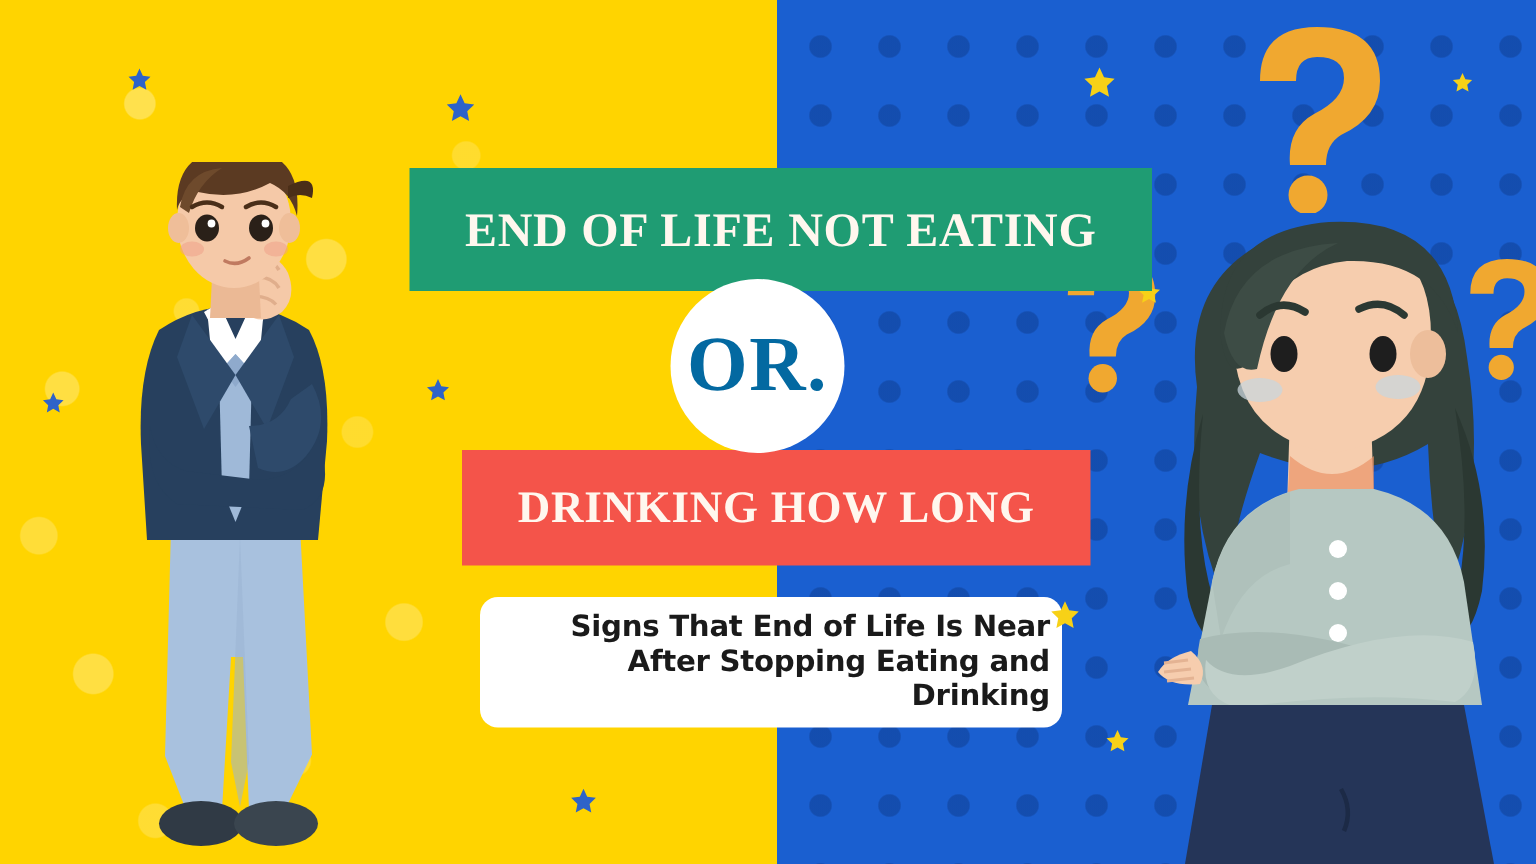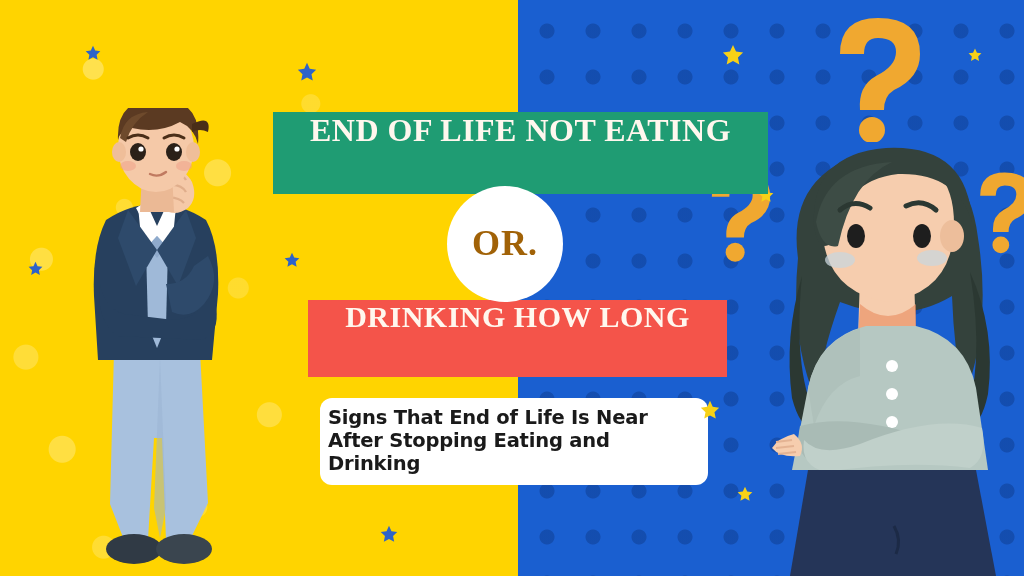--- a/index.html
+++ b/index.html
@@ -51,21 +51,21 @@
   .char { position:absolute; }
 
   
   .qmark { position:absolute; color:#F0A830; font-weight:700; line-height:1;
            font-family:"DejaVu Sans", sans-serif; }
   .star { position:absolute; }
 
   
   .banner {
     position:absolute;
-    display:flex; align-items:flex-start; justify-content:center;
+    display:flex; align-items:center; justify-content:center;
     color:#FFF7EE;
     font-family:"Liberation Serif", serif;
     font-weight:700;
     letter-spacing:0.5px;
     white-space:nowrap;
   }
   .banner-green {
     left:273px; top:112px; width:495px; height:82px;
     background:#1F9C73;
     font-size:32px;
@@ -81,34 +81,34 @@
     position:absolute;
     left:447px; top:186px; width:116px; height:116px;
     background:#FFFFFF;
     border-radius:50%;
     display:flex; align-items:center; justify-content:center;
     z-index:6;
   }
   .or-circle span {
     font-family:"Liberation Serif", serif;
     font-weight:700;
-    font-size:36px;
-    color:#a16207;
+    font-size:52px;
+    color:#0369a1;
     letter-spacing:1px;
     transform:translateY(-1px);
   }
 
   
   .caption-box {
     position:absolute;
     left:320px; top:398px; width:388px; height:87px;
     background:#FFFFFF;
     border-radius:12px;
     display:flex; align-items:center; justify-content:center;
-    text-align:left;
+    text-align:right;
     z-index:7;
     padding:4px 8px;
   }
   .caption-box span {
     font-family:"DejaVu Sans", sans-serif;
     font-weight:700;
     font-size:19.5px;
     line-height:1.17;
     color:#1A1A1A;
     letter-spacing:-0.2px;

